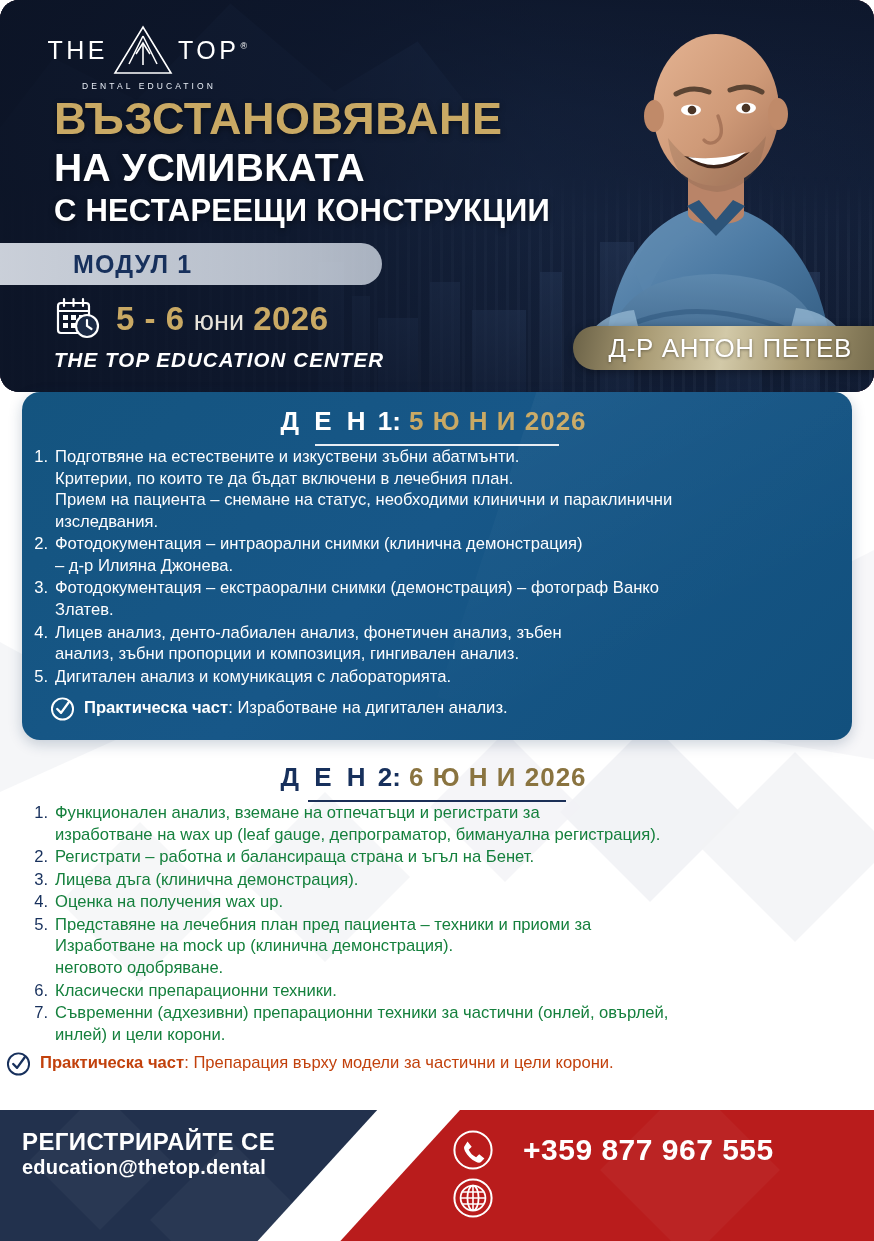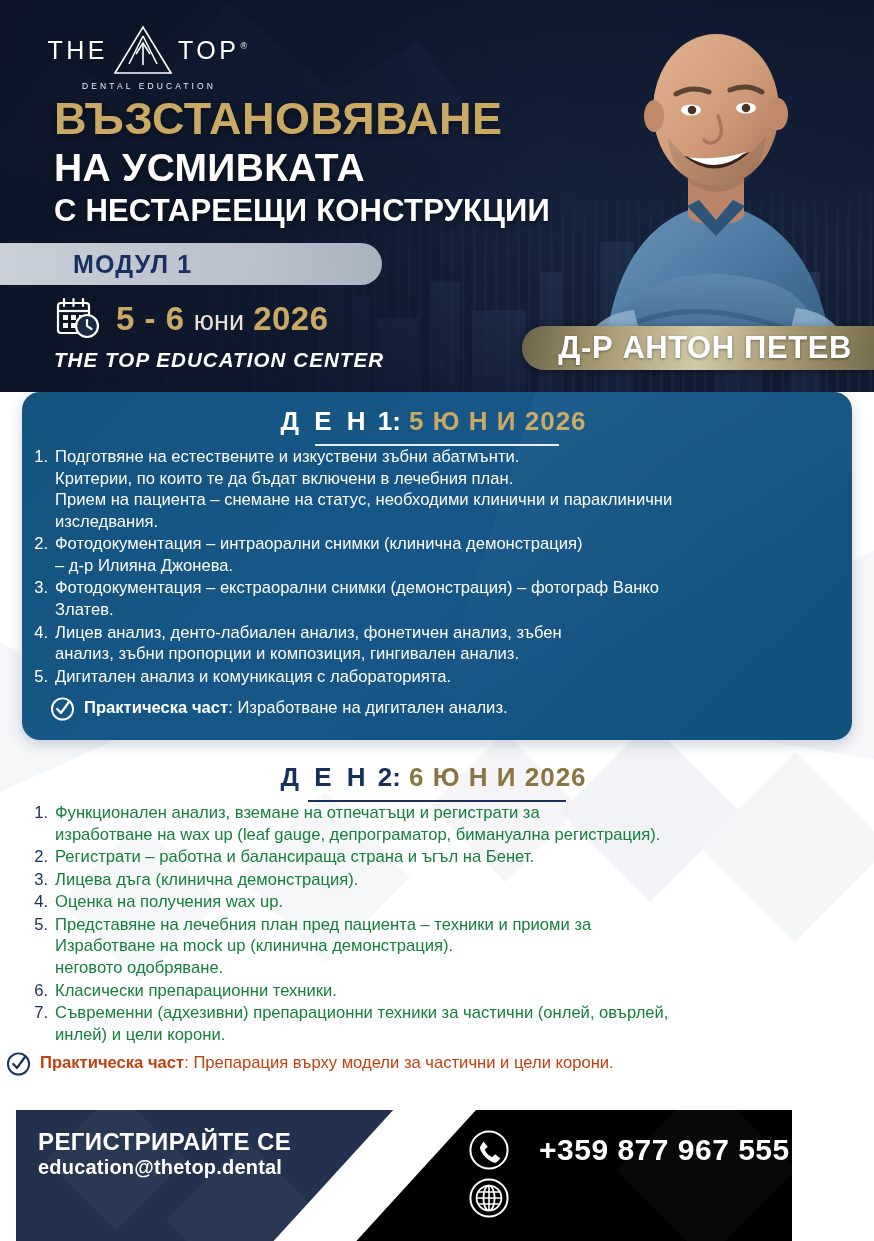--- a/index.html
+++ b/index.html
@@ -17,20 +17,21 @@
     background:#ffffff;
     overflow:hidden;
   }
 
   
   .hero{
     position:absolute; left:0; top:0;
     width:874px; height:392px;
     overflow:hidden;
     background:#7f1d1d;
+    border-radius:19px;
   }
   
   .hero-photo{
     position:absolute; inset:0;
     background:
       linear-gradient(180deg, rgba(13,22,42,.92) 0%, rgba(16,27,50,.72) 28%, rgba(20,33,58,.62) 55%, rgba(17,28,50,.88) 100%),
       linear-gradient(105deg,#16233f 0%,#1b2c4c 22%,#233a60 46%,#1c2e50 70%,#131f39 100%);
   }
   .hero-mtn{
     position:absolute; left:-40px; top:-30px;
@@ -129,21 +130,21 @@
   .doc-name{
     position:absolute; right:0; top:326px;
     height:44px; padding:0 22px 0 36px;
     display:flex; align-items:center;
     border-radius:22px 0 0 22px;
     background:linear-gradient(100deg,#6d6449 0%,#a89a72 22%,#cfc7a6 48%,#b3a membership 60%,#9c8f6b 78%,#7a7050 100%);
     background:linear-gradient(100deg,#6b6247 0%,#a99b74 24%,#d2c9a8 50%,#a89a73 74%,#776d4e 100%);
     box-shadow:0 2px 8px rgba(0,0,0,.35);
   }
   .doc-name span{
-    font-size:31px; font-weight:700; color:#fff; letter-spacing:.6px;
+    font-size:26px; font-weight:400; color:#fff; letter-spacing:.6px;
     text-shadow:0 1px 3px rgba(0,0,0,.4);
   }
 
   
   .body-bg{
     position:absolute; left:0; top:392px; width:874px; height:718px;
     background:#ffffff;
     overflow:hidden;
   }
   .poly{ position:absolute; background:#f1f2f5; opacity:.95; }
@@ -217,22 +218,22 @@
   .d2-head .dh-g{ color:#8a7440; }
   .d2-list{
     margin:14px 0 0 38px; width:800px; color:#17305c;
   }
   .d2-list li{ margin-bottom:1px; }
   .d2-list .txt{ color:#15803d; }
   .d2-practice{ color:#17305c; margin-left:-16px; margin-top:7px; }
 
   
   .footer{
-    position:absolute; left:16px; top:1110px; width:776px; height:131px;
-    background:#000000;
+    position:absolute; left:0; top:1110px; width:874px; height:131px;
+    background:#b91c1c;
     overflow:hidden;
   }
   .footer-poly{ position:absolute; background:rgba(255,255,255,.035); }
   .f-left-bg{
     position:absolute; left:0; top:0; width:420px; height:131px;
     background:#22314d;
     clip-path:polygon(0 0, 100% 0, 74% 100%, 0 100%);
   }
   .f-diag{
     position:absolute; left:0; top:0; width:460px; height:131px;

